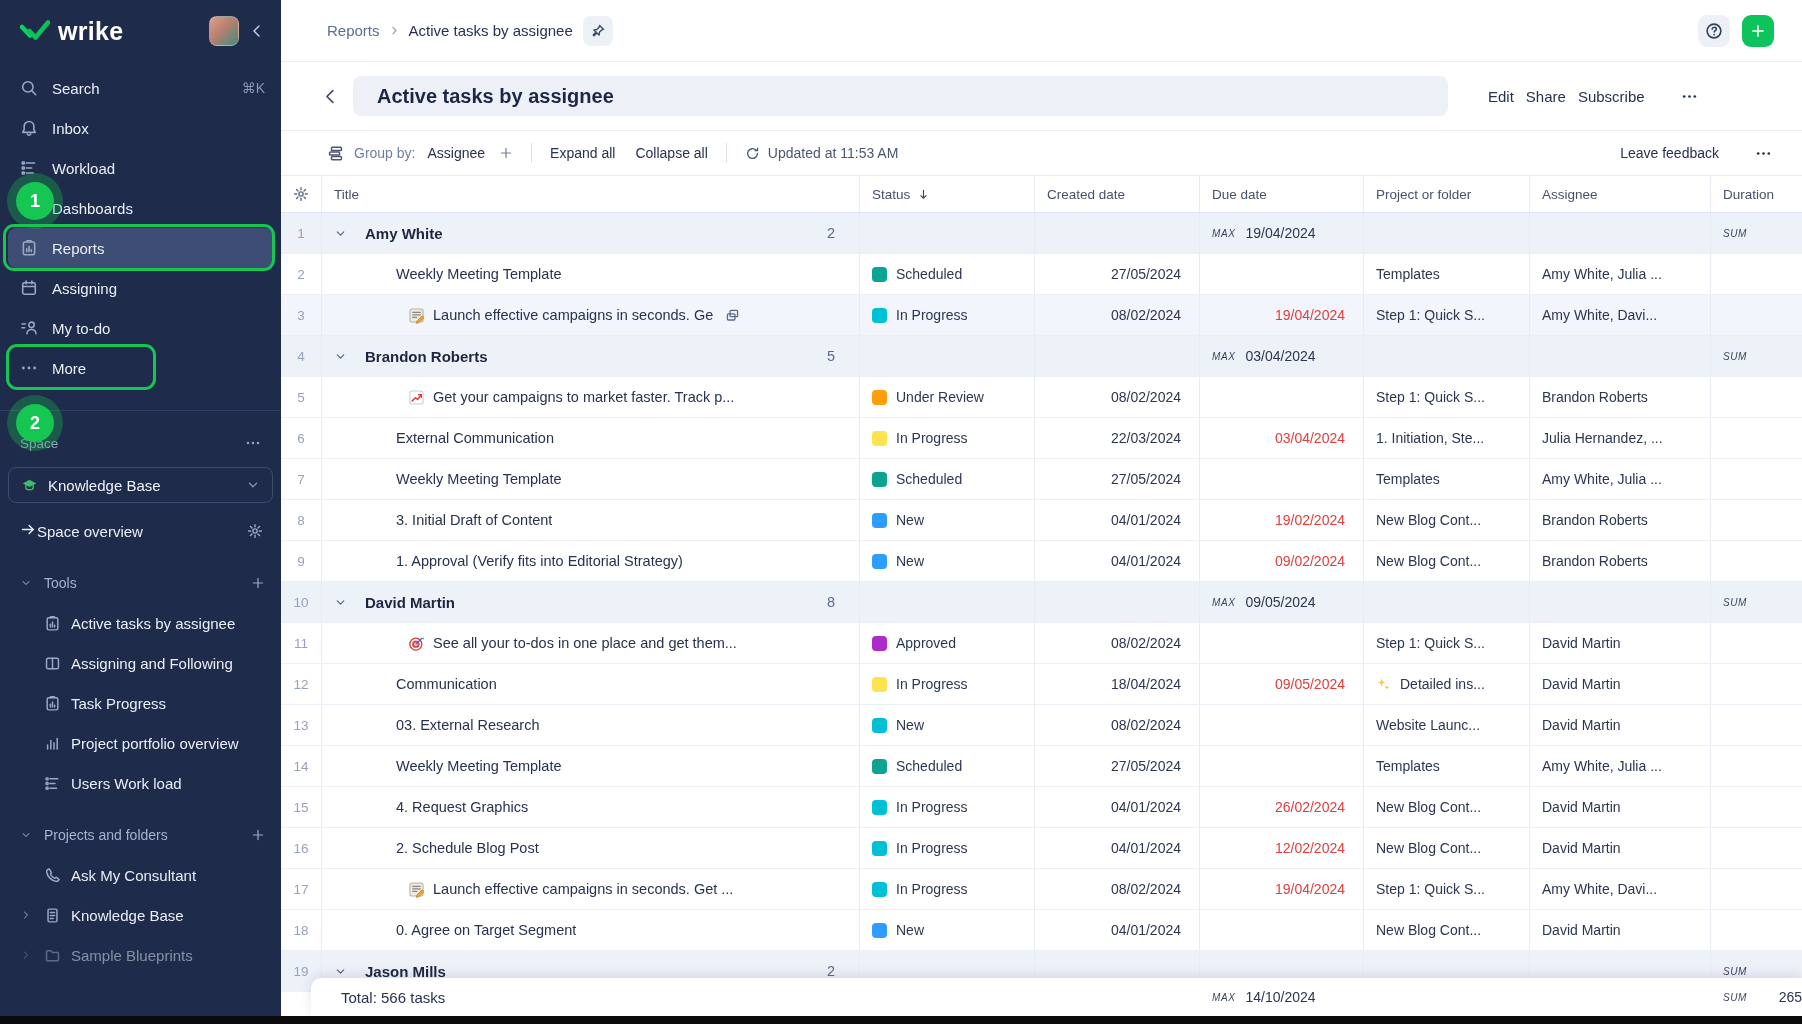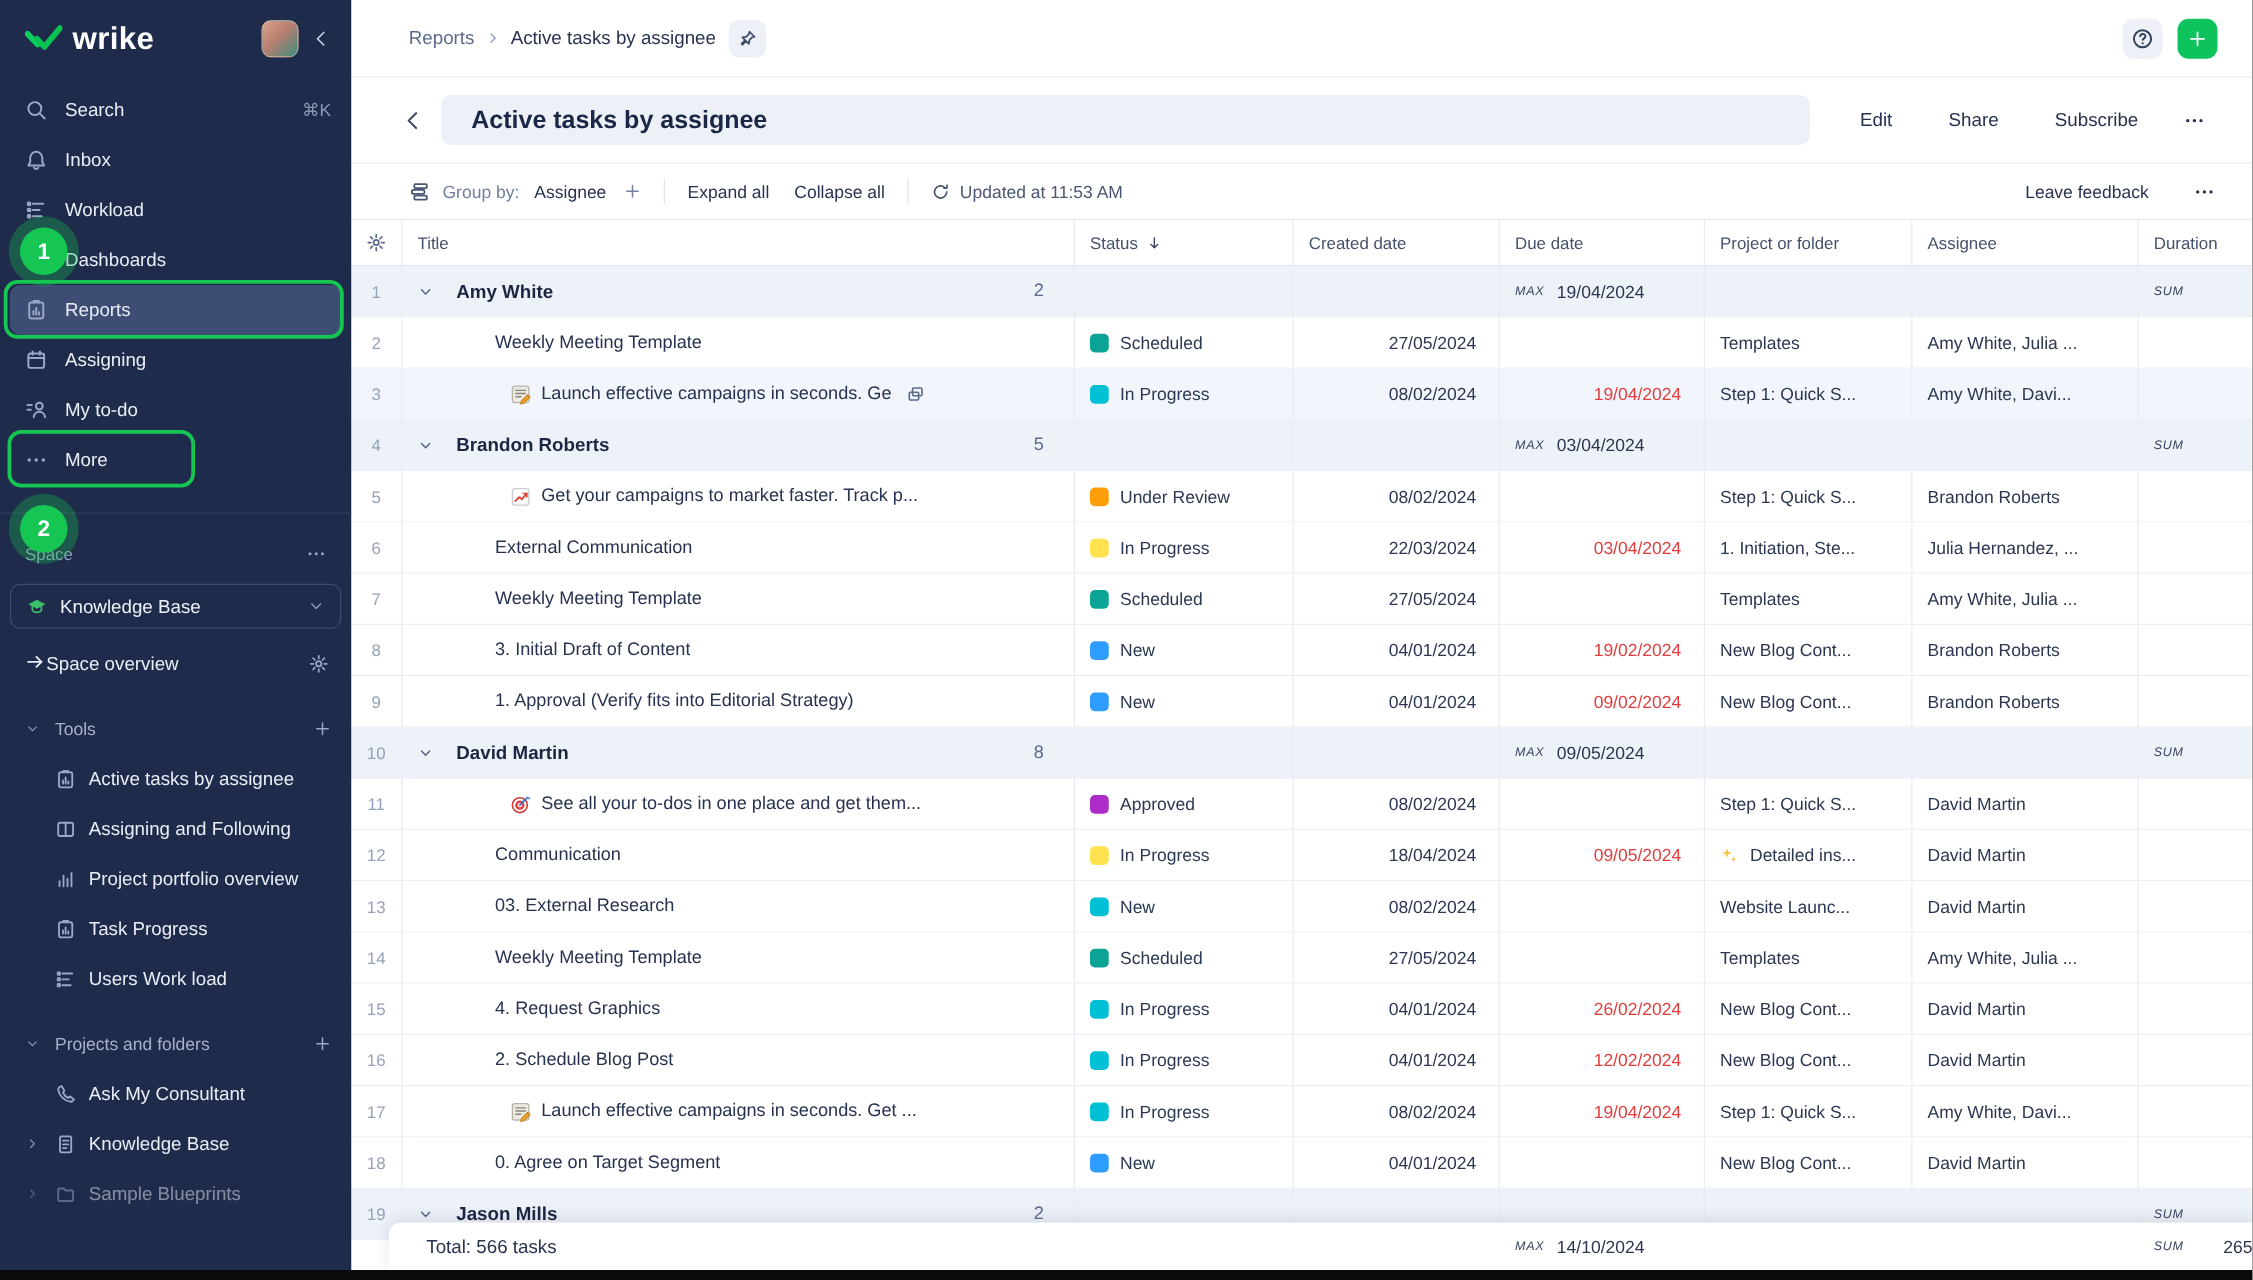--- a/index.html
+++ b/index.html
@@ -52,21 +52,21 @@
   .pin-btn { width:30px; height:30px; border-radius:8px; background:#edf0f6; display:flex; align-items:center;
              justify-content:center; color:#3f4b66; margin-left:10px; cursor:pointer; }
   .crumb-right { margin-left:auto; display:flex; gap:12px; }
   .help-btn { width:32px; height:32px; border-radius:9px; background:#edf0f6; color:#333f5c; display:flex; align-items:center; justify-content:center; cursor:pointer; }
   .add-btn { width:32px; height:32px; border-radius:9px; background:#0fc35c; color:#fff; display:flex; align-items:center; justify-content:center; cursor:pointer; }
 
   .title-row { height:69px; display:flex; align-items:center; padding:0 30px 0 40px; border-bottom:1px solid #e9edf3; }
   .back-btn { width:24px; display:flex; color:#3d4a66; cursor:pointer; }
   .title-input { width:1095px; height:40px; background:#edf1f7; border-radius:8px; margin-left:8px;
                  display:flex; align-items:center; padding:0 24px; font-size:20px; font-weight:700; color:#1b2746; cursor:text; }
-  .title-actions { display:flex; align-items:center; margin-left:40px; gap:45px; font-size:15px; color:#26324f; }
+  .title-actions { display:flex; align-items:center; margin-left:40px; gap:12px; font-size:15px; color:#26324f; }
   .title-actions .act { cursor:pointer; }
   .dots-btn { display:flex; color:#26324f; margin-left:36px; cursor:pointer; }
 
   .toolbar { height:45px; display:flex; align-items:center; padding:0 30px 0 46px; border-bottom:1px solid #e9edf3; font-size:14px; }
   .tb-ic { display:flex; color:#4a5672; }
   .tb-label { color:#707f9e; margin-left:10px; }
   .tb-value { color:#26324f; margin-left:12px; cursor:pointer; }
   .tb-plus { display:flex; color:#707f9e; margin-left:14px; cursor:pointer; }
   .tb-div { width:1px; height:20px; background:#dfe3ec; margin:0 18px; }
   .tb-btn { color:#26324f; cursor:pointer; }
@@ -322,42 +322,42 @@
                 <path d="M8 3v10"></path>
               </svg>
             </span>
           </span>
           <span>Assigning and Following</span>
         </div>
         <div class="sb-sub tools">
           <span class="ic">
             <span class="icon">
               <svg width="17" height="17" viewBox="0 0 16 16" fill="none" stroke="currentColor" stroke-width="1.4" stroke-linecap="round" stroke-linejoin="round">
-                <path d="M3.4 13.2V9.4"></path>
-                <path d="M6.4 13.2V5.2"></path>
-                <path d="M9.4 13.2V7.4"></path>
-                <path d="M12.4 13.2V3.4"></path>
-              </svg>
-            </span>
-          </span>
-          <span>Project portfolio overview</span>
-        </div>
-        <div class="sb-sub tools">
-          <span class="ic">
-            <span class="icon">
-              <svg width="17" height="17" viewBox="0 0 16 16" fill="none" stroke="currentColor" stroke-width="1.4" stroke-linecap="round" stroke-linejoin="round">
                 <rect x="3" y="2.6" width="10" height="11.4" rx="1.5"></rect>
                 <path d="M6.2 2.6V1.6h3.6v1"></path>
                 <path d="M6 11.2V8.8"></path>
                 <path d="M8 11.2V6.6"></path>
                 <path d="M10 11.2V9.6"></path>
               </svg>
             </span>
           </span>
           <span>Task Progress</span>
+        </div>
+        <div class="sb-sub tools">
+          <span class="ic">
+            <span class="icon">
+              <svg width="17" height="17" viewBox="0 0 16 16" fill="none" stroke="currentColor" stroke-width="1.4" stroke-linecap="round" stroke-linejoin="round">
+                <path d="M3.4 13.2V9.4"></path>
+                <path d="M6.4 13.2V5.2"></path>
+                <path d="M9.4 13.2V7.4"></path>
+                <path d="M12.4 13.2V3.4"></path>
+              </svg>
+            </span>
+          </span>
+          <span>Project portfolio overview</span>
         </div>
         <div class="sb-sub tools">
           <span class="ic">
             <span class="icon">
               <svg width="17" height="17" viewBox="0 0 16 16" fill="none" stroke="currentColor" stroke-width="1.4" stroke-linecap="round" stroke-linejoin="round">
                 <path d="M5.6 3.6h7.4"></path>
                 <path d="M5.6 8h4.8"></path>
                 <path d="M5.6 12.4h6.2"></path>
                 <rect x="2" y="2.7" width="1.8" height="1.8" rx=".4"></rect>
                 <rect x="2" y="7.1" width="1.8" height="1.8" rx=".4"></rect>

